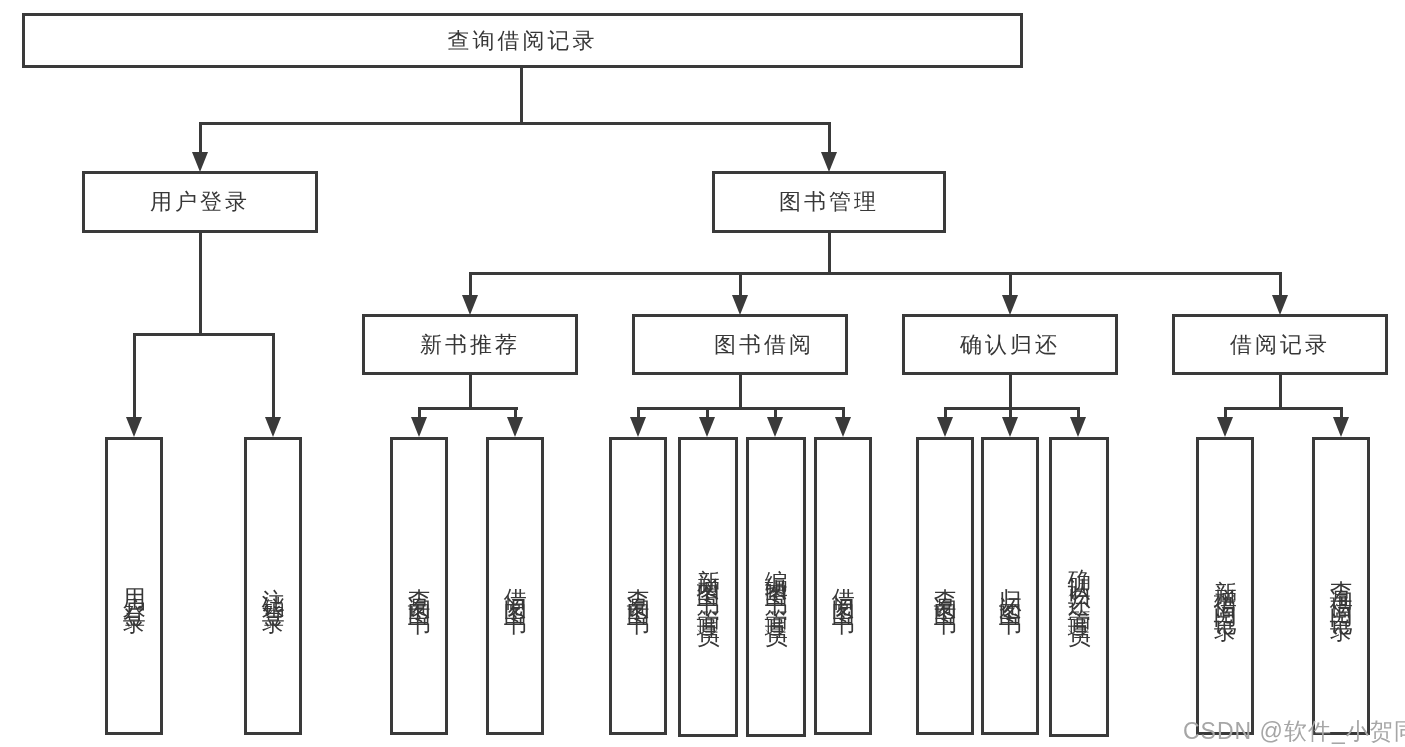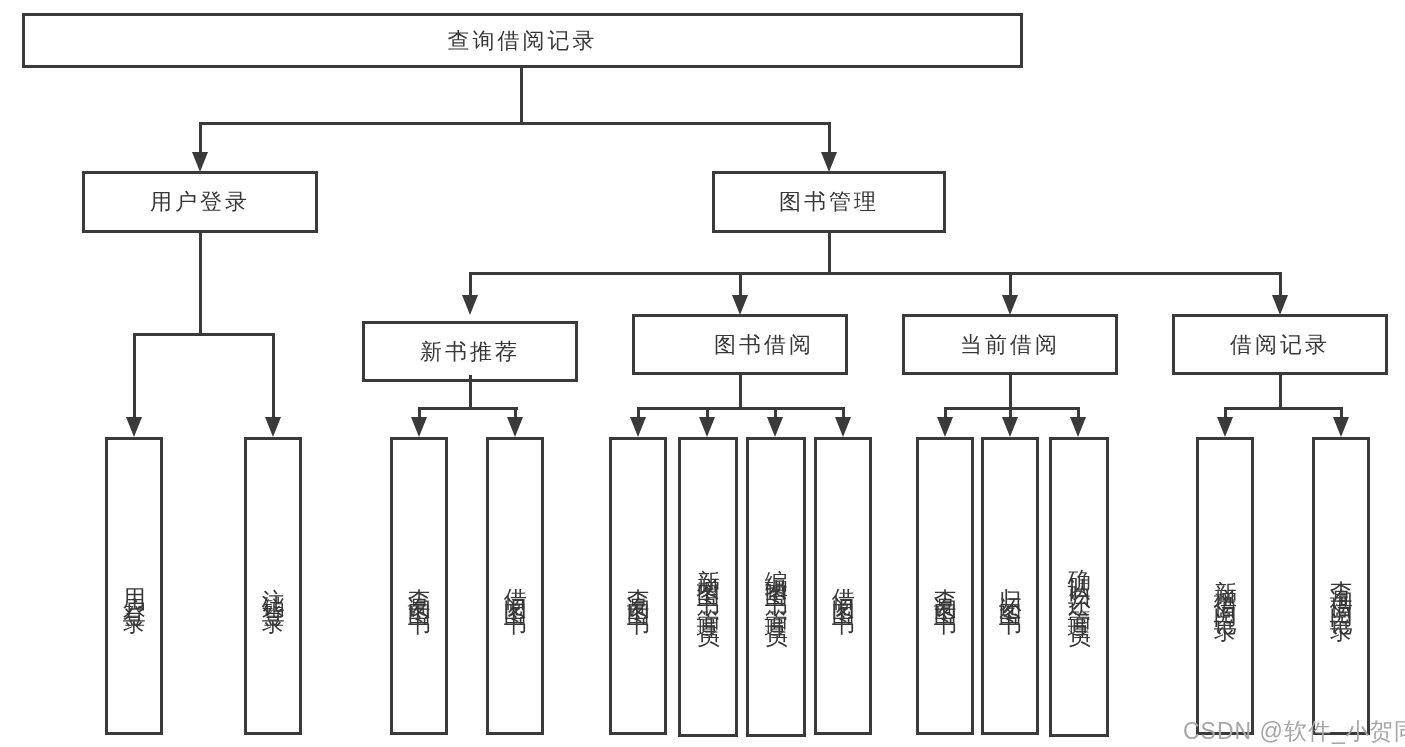--- a/index.html
+++ b/index.html
@@ -88,28 +88,28 @@
   <div class="hline" style="left:468.5px;top:272px;width:813px;"></div>
   <div class="vline" style="left:468.5px;top:272px;height:25px;"></div>
   <div class="arrow" style="left:462px;top:295px;"></div>
   <div class="vline" style="left:738.5px;top:272px;height:25px;"></div>
   <div class="arrow" style="left:732px;top:295px;"></div>
   <div class="vline" style="left:1008.5px;top:272px;height:25px;"></div>
   <div class="arrow" style="left:1002px;top:295px;"></div>
   <div class="vline" style="left:1278.5px;top:272px;height:25px;"></div>
   <div class="arrow" style="left:1272px;top:295px;"></div>
 
-  <div class="box" style="left:362px;top:321px;width:216px;height:61px;">
+  <div class="box" style="left:362px;top:314px;width:216px;height:61px;">
     <span>新书推荐</span>
   </div>
   <div class="box" style="left:632px;top:314px;width:216px;height:61px;padding-left:48px;">
     <span>图书借阅</span>
   </div>
   <div class="box" style="left:902px;top:314px;width:216px;height:61px;">
-    <span>当前借阅</span>
+    <span>确认归还</span>
   </div>
   <div class="box" style="left:1172px;top:314px;width:216px;height:61px;">
     <span>借阅记录</span>
   </div>
 
   <div class="vline" style="left:468.5px;top:375px;height:35px;"></div>
   <div class="hline" style="left:417.5px;top:407px;width:100px;"></div>
   <div class="vline" style="left:738.5px;top:375px;height:35px;"></div>
   <div class="hline" style="left:636.5px;top:407px;width:208px;"></div>
   <div class="vline" style="left:1008.5px;top:375px;height:35px;"></div>

